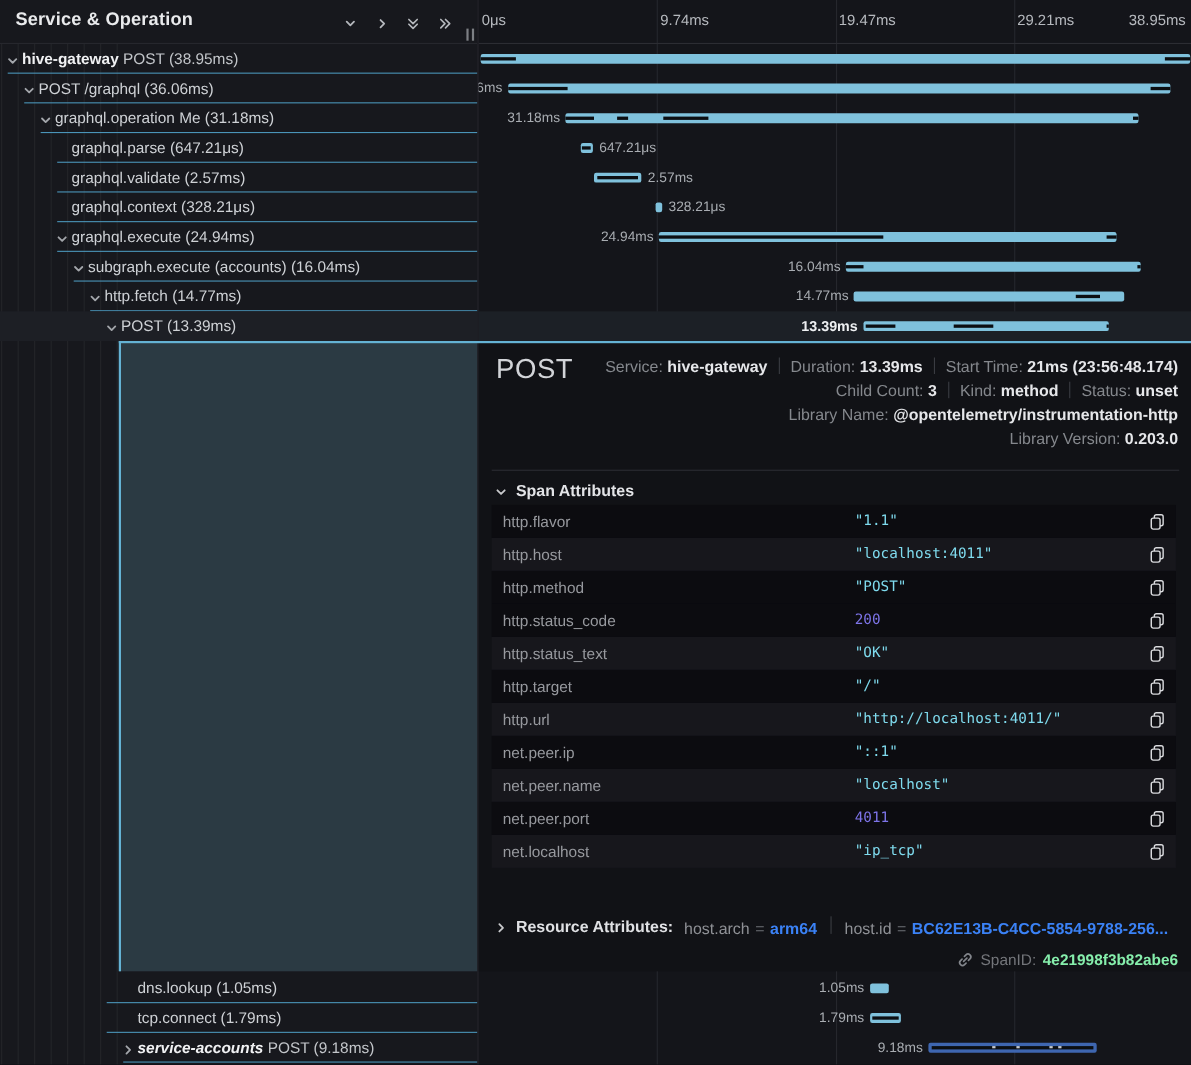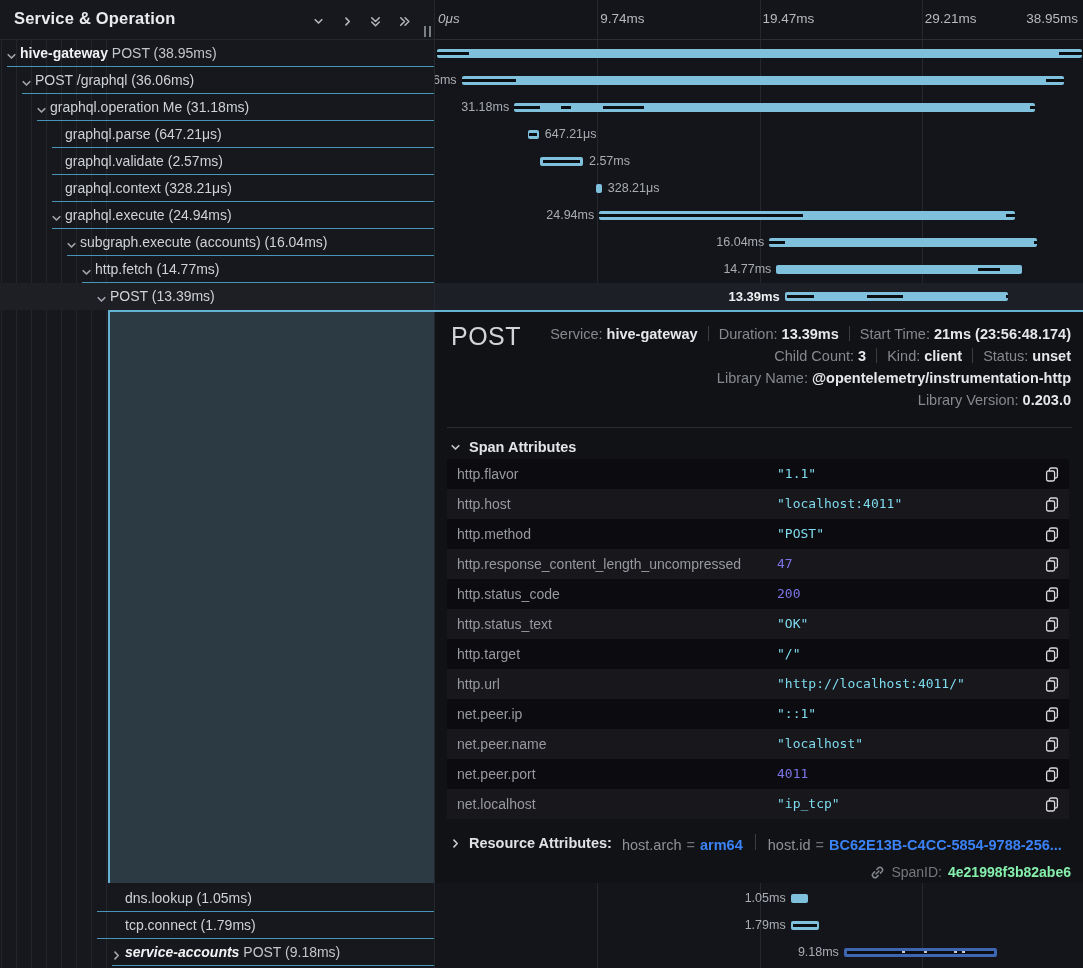--- a/index.html
+++ b/index.html
@@ -193,21 +193,21 @@
     </div>
   </div>
 
   <div id="right-panel">
     <div id="gridlines">
         <div class="gridline" style="left: 162.25px;"></div>
         <div class="gridline" style="left: 324.5px;"></div>
         <div class="gridline" style="left: 486.75px;"></div>
       </div>
     <div id="ruler">
-        <span class="tick-label" style="left: 3px; font-style: italic;">0μs</span>
+        <span class="tick-label" style="left: 3px;">0μs</span>
         <span class="tick-label" style="left: 165.25px;">9.74ms</span>
         <span class="tick-label" style="left: 327.5px;">19.47ms</span>
         <span class="tick-label" style="left: 489.75px;">29.21ms</span>
         <span class="tick-label" style="right: 6px;">38.95ms</span>
       </div>
     <div id="timeline-rows">
         <div class="time-row" style="top: 40px;">
           <div class="bar" style="left: 0.3%; width: 99.4%; background: rgb(127, 193, 220);">
             <div class="mark" style="left: 0%; width: 5%;"></div>
             <div class="mark" style="left: 96.5%; width: 3.5%;"></div>
@@ -292,21 +292,21 @@
             <div class="dot" style="left: 77%;"></div>
           </div>
           <span class="bar-label" style="right: 245.13px;">9.18ms</span>
         </div>
       </div>
 
     <div id="detail">
       <div class="d-title">POST</div>
       <div id="overview">
           <div><span class="lbl">Service: </span><span class="val">hive-gateway</span><span class="sep"></span><span class="lbl">Duration: </span><span class="val">13.39ms</span><span class="sep"></span><span class="lbl">Start Time: </span><span class="val">21ms (23:56:48.174)</span></div>
-          <div><span class="lbl">Child Count: </span><span class="val">3</span><span class="sep"></span><span class="lbl">Kind: </span><span class="val">client</span><span class="sep"></span><span class="lbl">Status: </span><span class="val">unset</span></div>
+          <div><span class="lbl">Child Count: </span><span class="val">3</span><span class="sep"></span><span class="lbl">Kind: </span><span class="val">method</span><span class="sep"></span><span class="lbl">Status: </span><span class="val">unset</span></div>
           <div><span class="lbl">Library Name: </span><span class="val">@opentelemetry/instrumentation-http</span></div>
           <div><span class="lbl">Library Version: </span><span class="val">0.203.0</span></div>
         </div>
       <div id="d-divider"></div>
       <div id="attr-header">
         <span class="chev">
             <svg width="11" height="11" viewBox="0 0 10 10">
               <path d="M2 3.4 L5 6.4 L8 3.4" stroke="currentColor" stroke-width="1.5" fill="none" stroke-linecap="round" stroke-linejoin="round"></path>
             </svg>
           </span>
@@ -325,28 +325,20 @@
             <span class="attr-key">http.host</span>
             <span class="attr-val string">"localhost:4011"</span>
             <button class="copy-btn"><svg width="14" height="15" viewBox="0 0 14 15">
                 <rect x="4.4" y="1" width="8" height="10" rx="1.8" fill="none" stroke="currentColor" stroke-width="1.3"></rect>
                 <rect x="1.6" y="4" width="8" height="10" rx="1.8" fill="#101014" stroke="currentColor" stroke-width="1.3"></rect>
               </svg></button>
           </div>
           <div class="attr-row alt0">
             <span class="attr-key">http.method</span>
             <span class="attr-val string">"POST"</span>
-            <button class="copy-btn"><svg width="14" height="15" viewBox="0 0 14 15">
-                <rect x="4.4" y="1" width="8" height="10" rx="1.8" fill="none" stroke="currentColor" stroke-width="1.3"></rect>
-                <rect x="1.6" y="4" width="8" height="10" rx="1.8" fill="#101014" stroke="currentColor" stroke-width="1.3"></rect>
-              </svg></button>
-          </div>
-          <div class="attr-row alt1">
-            <span class="attr-key">http.response_content_length_uncompressed</span>
-            <span class="attr-val number">47</span>
             <button class="copy-btn"><svg width="14" height="15" viewBox="0 0 14 15">
                 <rect x="4.4" y="1" width="8" height="10" rx="1.8" fill="none" stroke="currentColor" stroke-width="1.3"></rect>
                 <rect x="1.6" y="4" width="8" height="10" rx="1.8" fill="#101014" stroke="currentColor" stroke-width="1.3"></rect>
               </svg></button>
           </div>
           <div class="attr-row alt0">
             <span class="attr-key">http.status_code</span>
             <span class="attr-val number">200</span>
             <button class="copy-btn"><svg width="14" height="15" viewBox="0 0 14 15">
                 <rect x="4.4" y="1" width="8" height="10" rx="1.8" fill="none" stroke="currentColor" stroke-width="1.3"></rect>

